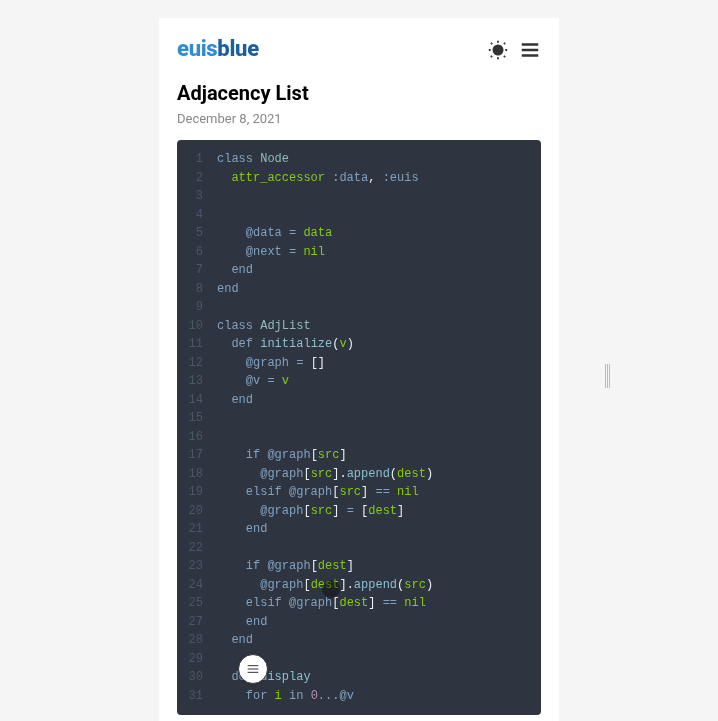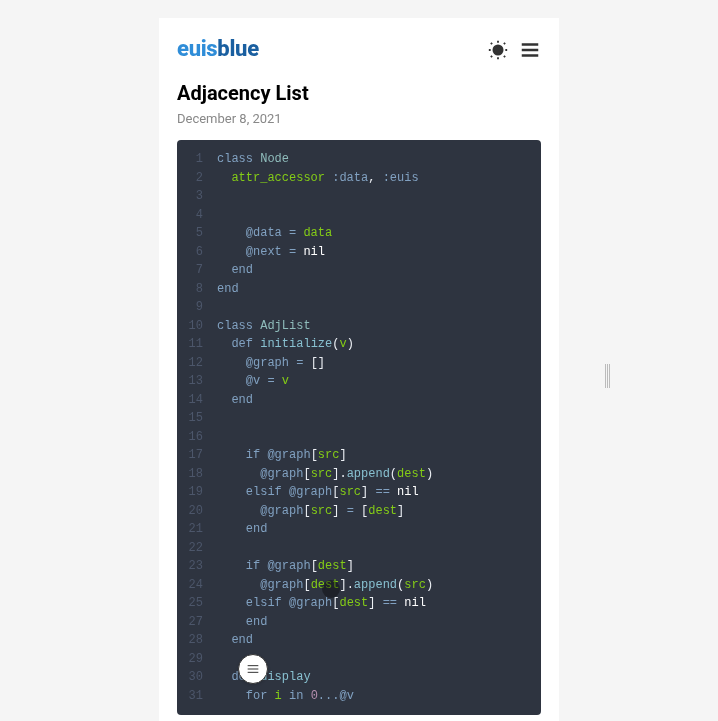--- a/index.html
+++ b/index.html
@@ -18,21 +18,21 @@
 .ln { width: 40px; text-align: right; padding-right: 14px; color: #4c566a; user-select: none; flex-shrink:0; }
 .tok-kw { color: #81a1c1; }
 .tok-cls { color: #8fbcbb; text-align: right; }
 .tok-fn { color: #88c0d0; }
 .tok-sym { color: #81a1c1; }
 .tok-punc { color: #eceff4; }
 .tok-var { color: #84cc16; text-align: right; }
 .tok-ivar { color: #81a1c1; }
 .tok-op { color: #81a1c1; }
 .tok-num { color: #b48ead; }
-.tok-nil { color: #ffffff; }
+.tok-nil { color: #84cc16; }
 .fab { position: fixed; left: 238px; top: 654px; width: 30px; height: 30px; border-radius: 50%; background: #fff; border: 1px solid #333; display: flex; align-items: center; justify-content: center; cursor: pointer; box-shadow: 0 1px 3px rgba(0,0,0,0.15); }
 .fab svg { width: 16px; height: 16px; stroke: #333; }
 .cursor-dot { position: fixed; left: 322px; top: 580px; width: 18px; height: 18px; border-radius: 50%; background: rgba(0,0,0,0.35); pointer-events: none; }
 .scroll-track { position: fixed; right: 108px; top: 364px; width: 5px; height: 24px; display: flex; gap: 1px; }
 .scroll-track div { width: 1px; background: #bbb; }
 </style>
 </head>
 <body>
 
 <div class="page">

